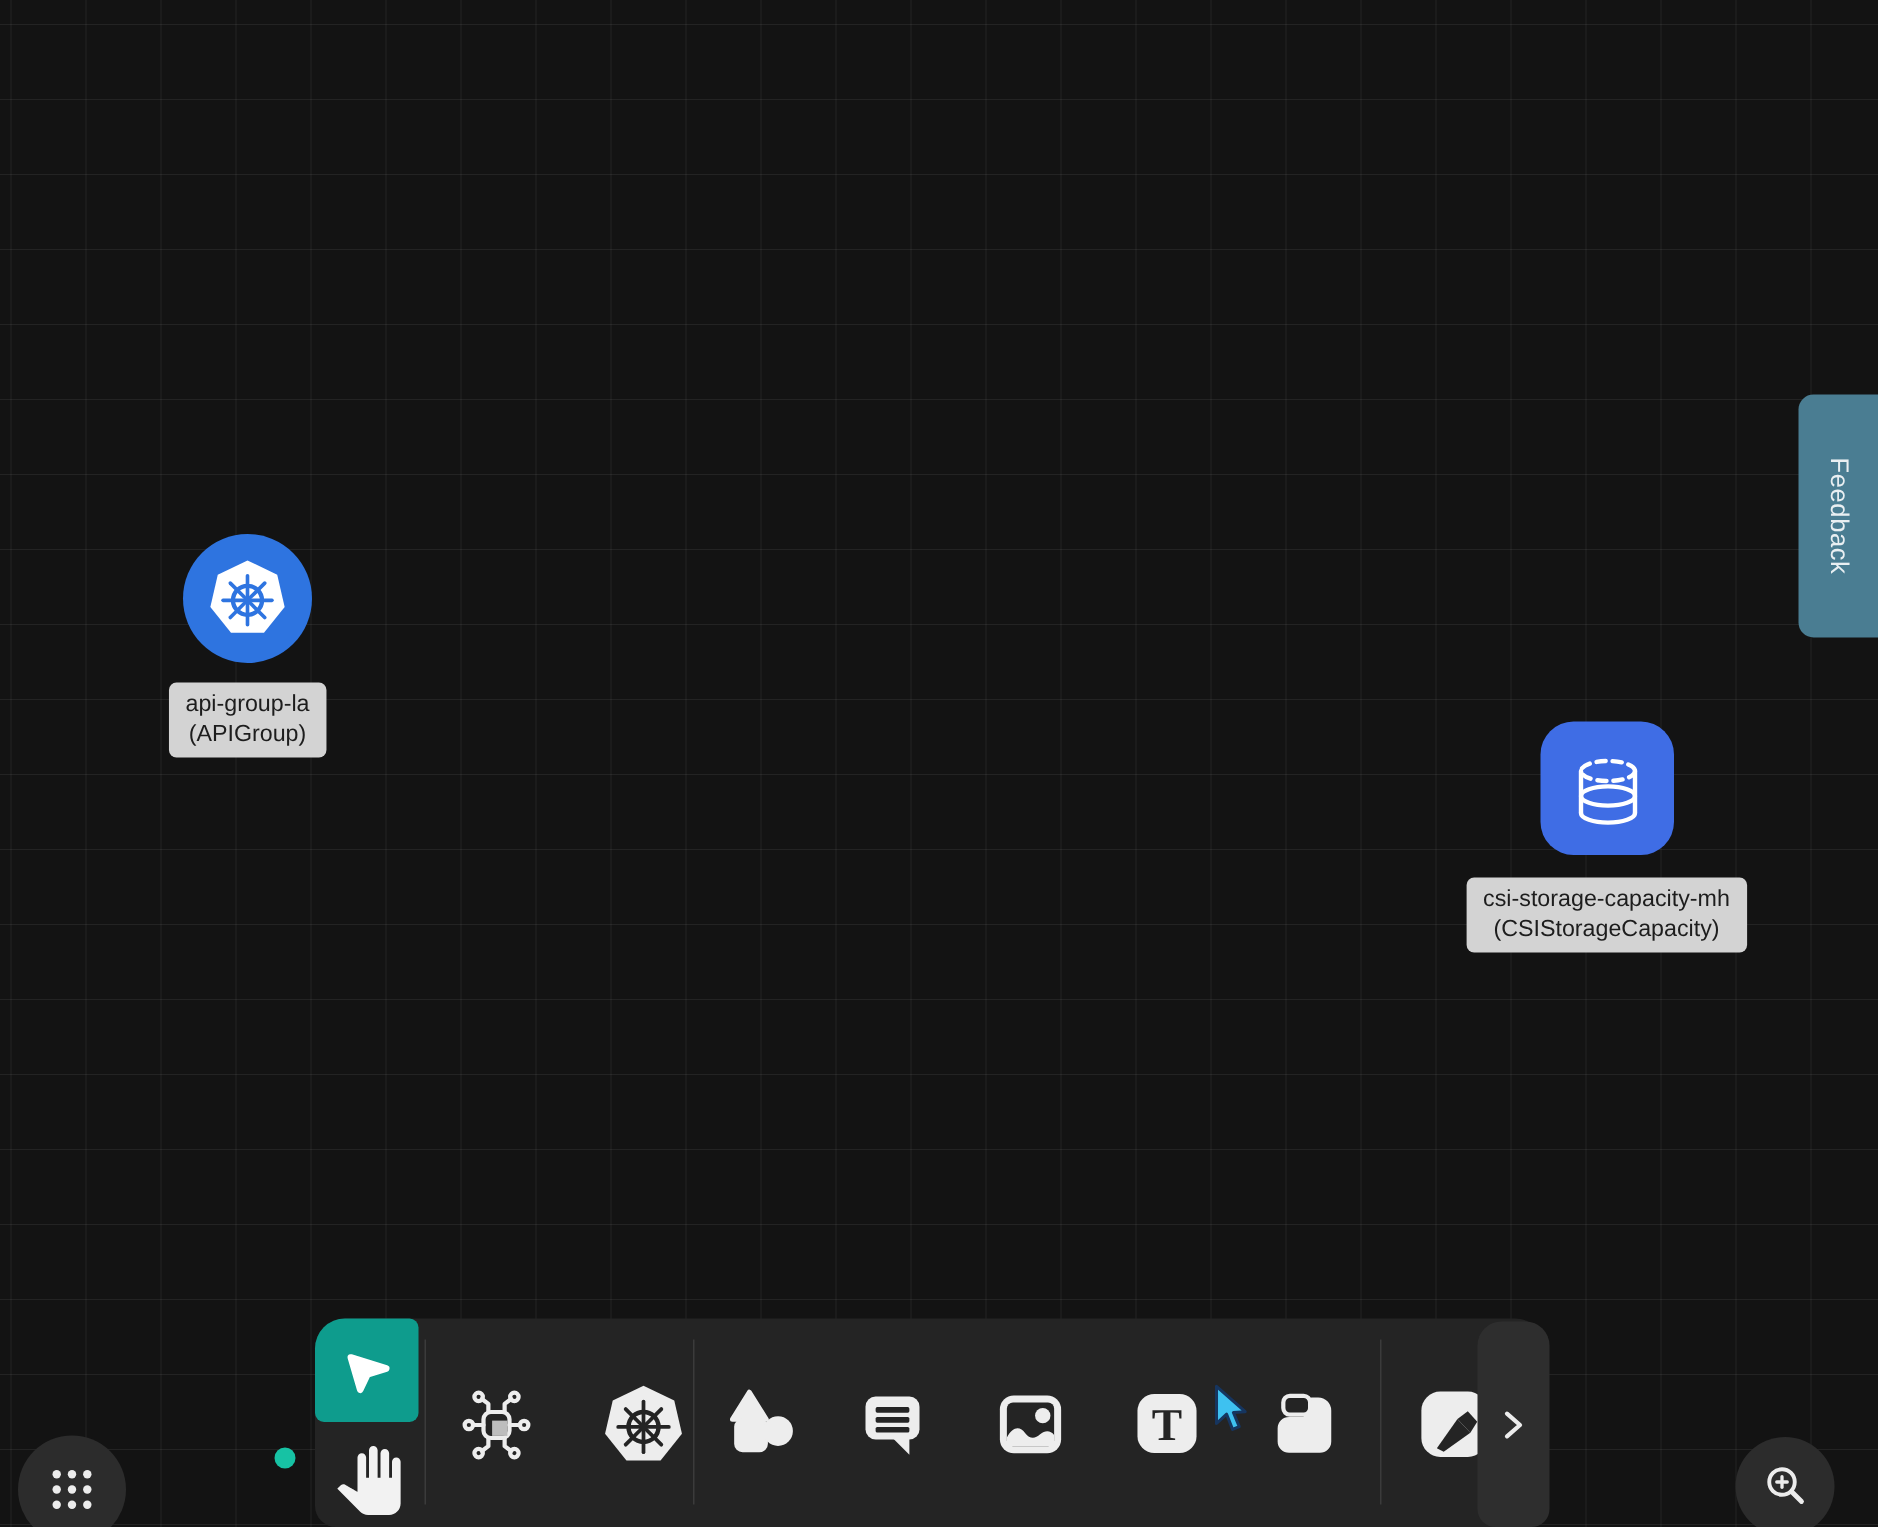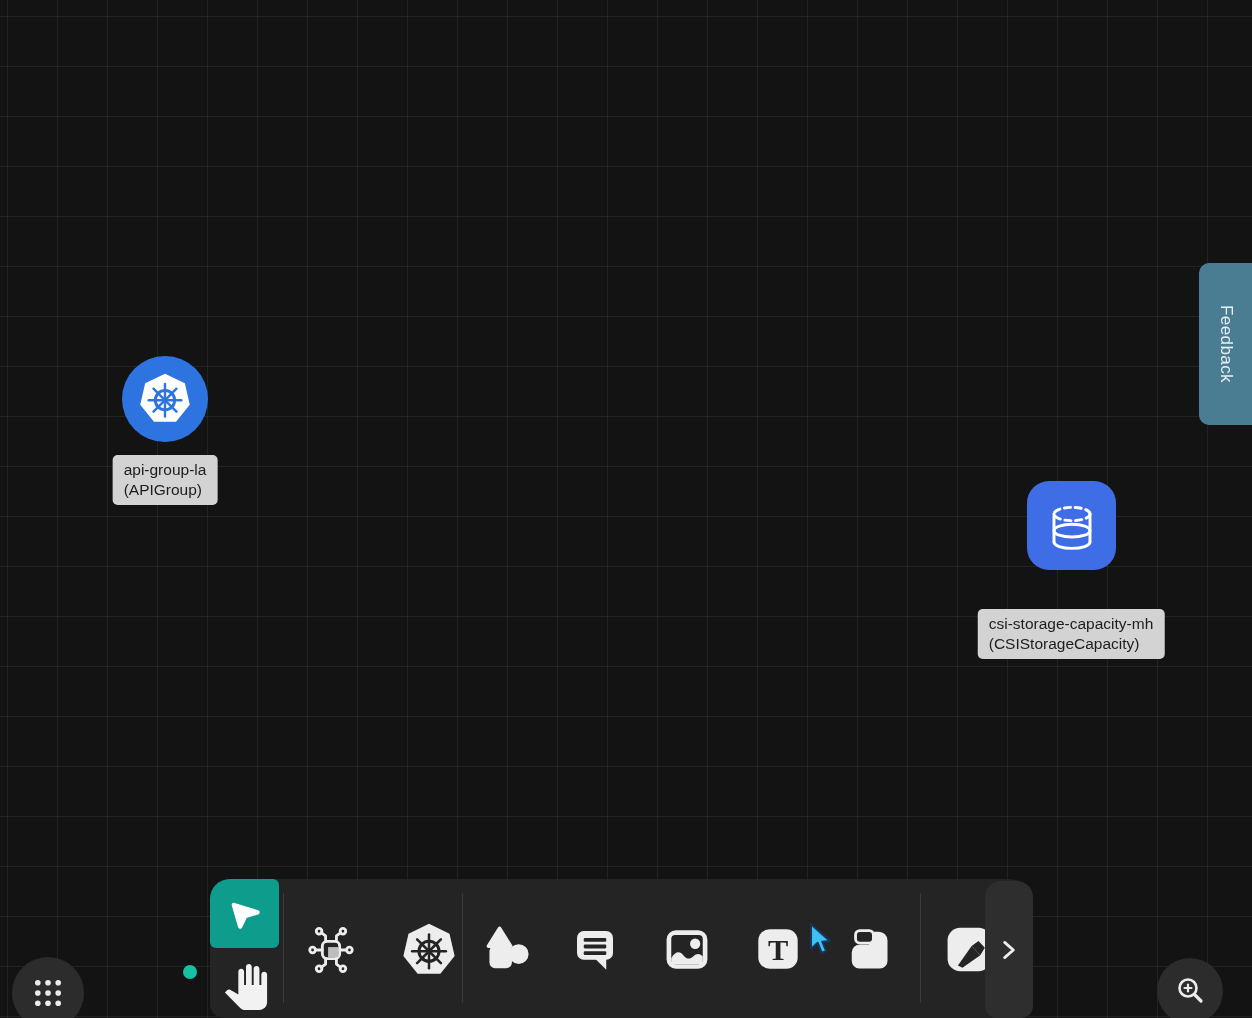--- a/index.html
+++ b/index.html
@@ -18,25 +18,25 @@
     background-size:50px 50px;
     background-position:7px 16px;
   }
   
   .node { position:absolute; display:flex; align-items:center; justify-content:center; }
   .node-circle { left:122px; top:356px; width:86px; height:86px; border-radius:50%; background:#2e74e0; }
   .node-square { left:1027px; top:481px; width:89px; height:89px; border-radius:22px; background:#3f6de5; }
   .node-label {
     position:absolute; transform:translateX(-50%);
     background:#d3d3d3; color:#1d1d1d;
-    font-size:15.5px; line-height:20px; text-align:left;
+    font-size:15.5px; line-height:20px; text-align:center;
     padding:5px 11px; border-radius:5px; white-space:nowrap;
   }
   .label-1 { left:165px; top:455px; }
-  .label-2 { left:1071px; top:585px;margin-top:24px; }
+  .label-2 { left:1071px; top:585px; }
   
   .feedback-tab {
     position:absolute; right:0; top:263px; width:53px; height:162px;
     background:#4a7d92; border-radius:10px 0 0 10px;
     display:flex; align-items:center; justify-content:center;
     cursor:pointer;
   }
   .feedback-tab span {
     transform:rotate(90deg); white-space:nowrap;
     color:#e9eff2; font-size:17px; letter-spacing:.4px;

